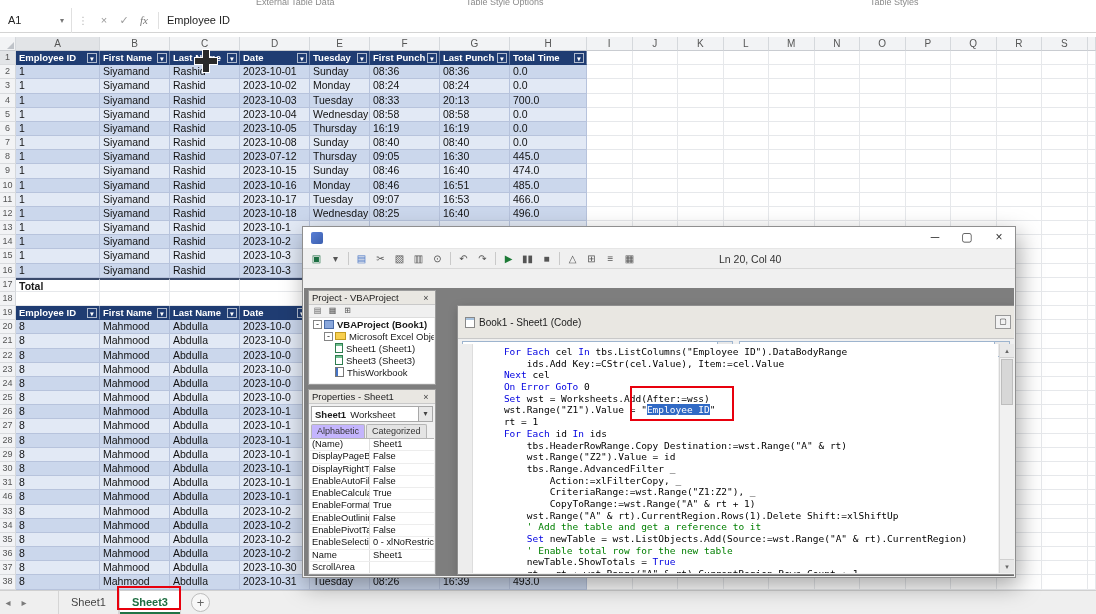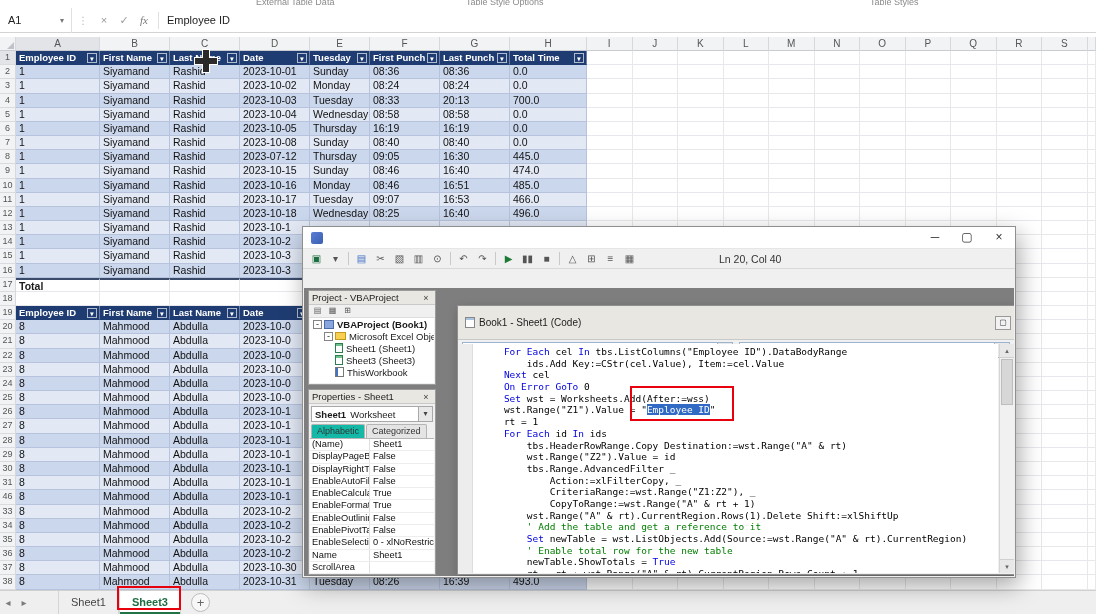--- a/index.html
+++ b/index.html
@@ -81,29 +81,29 @@
 .ic{margin-right:3px;flex:none;}
 .ic-project{width:10px;height:9px;background:#89A7DC;border:1px solid #4A6CA8;}
 .ic-folder{width:11px;height:8px;background:#F8CF4E;border:1px solid #C29A20;}
 .ic-sheet{width:8px;height:10px;background:#fff;border:1px solid #2E7D4F;box-shadow:inset 0 2px 0 #6FBF8F;}
 .ic-workbook{width:9px;height:10px;background:#fff;border:1px solid #777;box-shadow:inset 2px 0 0 #4472C4;}
 .tree-lbl{overflow:hidden;}
 #prop-combo{margin:2px;height:16px;background:#fff;border:1px solid #A8A8A8;display:flex;align-items:center;font-size:9.5px;padding-left:3px;}
 #prop-combo .arrow{margin-left:auto;width:14px;height:100%;background:#E8E8E8;border-left:1px solid #A8A8A8;font-size:8px;line-height:14px;text-align:center;color:#444;}
 #prop-tabs{display:flex;height:14px;padding-left:2px;gap:1px;}
 .prop-tab{font-size:9px;padding:0 5px;line-height:13px;border:1px solid #B5B5B5;border-bottom:none;background:#E4E4E4;color:#333;border-radius:2px 2px 0 0;}
-.prop-tab.active{background:#14b8a6;}
+.prop-tab.active{background:#c4b5fd;}
 #prop-grid{position:absolute;left:1px;right:1px;top:48px;bottom:1px;background:#fff;border-top:1px solid #B5B5B5;overflow:hidden;}
 .prop-row{display:flex;height:12.3px;border-bottom:1px solid #EDEDED;}
 .prop-name{width:60px;border-right:1px solid #E0E0E0;font-size:9.3px;line-height:11.5px;padding-left:2px;overflow:hidden;white-space:nowrap;color:#111;}
 .prop-val{flex:1;font-size:9.3px;line-height:11.5px;padding-left:3px;overflow:hidden;white-space:nowrap;color:#111;}
 
 
 #code-window{position:absolute;left:153px;top:17px;width:558px;height:270px;background:#F0F0F0;border:1px solid #8f8f8f;box-shadow:2px 4px 10px rgba(0,0,0,.25);}
-#code-titlebar{height:34px;background:#E9E7E2;border-bottom:1px solid #C9C9C9;display:flex;align-items:center;padding:8px 3px;}
+#code-titlebar{height:18px;background:#E9E7E2;border-bottom:1px solid #C9C9C9;display:flex;align-items:center;padding:16px 3px;}
 .code-icon{width:10px;height:11px;background:#fff;border:1px solid #888;box-shadow:inset 0 2px 0 #A8C4E0;margin:0 4px;flex:none;}
 #code-title{font-size:10px;color:#222;flex:1;white-space:nowrap;overflow:hidden;}
 .code-win-btn{width:16px;height:14px;border:1px solid #999;background:#F2F2F2;font-size:8px;line-height:12px;text-align:center;color:#333;margin-left:2px;flex:none;}
 #combo-row{height:20px;display:flex;align-items:center;gap:6px;padding:0 4px;background:#F0F0F0;}
 .combo{flex:1;height:16px;background:#fff;border:1px solid #9DB4CE;display:flex;align-items:center;font-size:10px;padding-left:4px;}
 .combo .arrow{margin-left:auto;width:15px;height:100%;background:#E9E9E9;border-left:1px solid #9DB4CE;text-align:center;font-size:8px;line-height:14px;color:#444;}
 #code-area{position:absolute;left:1px;right:16px;top:38px;bottom:1px;background:#fff;overflow:hidden;}
 #code-margin{position:absolute;left:0;top:0;bottom:0;width:14px;background:#EDEDED;border-right:1px solid #DDD;}
 #code-lines{position:absolute;left:14px;top:2px;right:0;font-family:"DejaVu Sans Mono",monospace;font-size:9.5px;line-height:11.7px;white-space:pre;color:#000;}
 .code-line{padding-left:8px;height:11.7px;overflow:hidden;}

